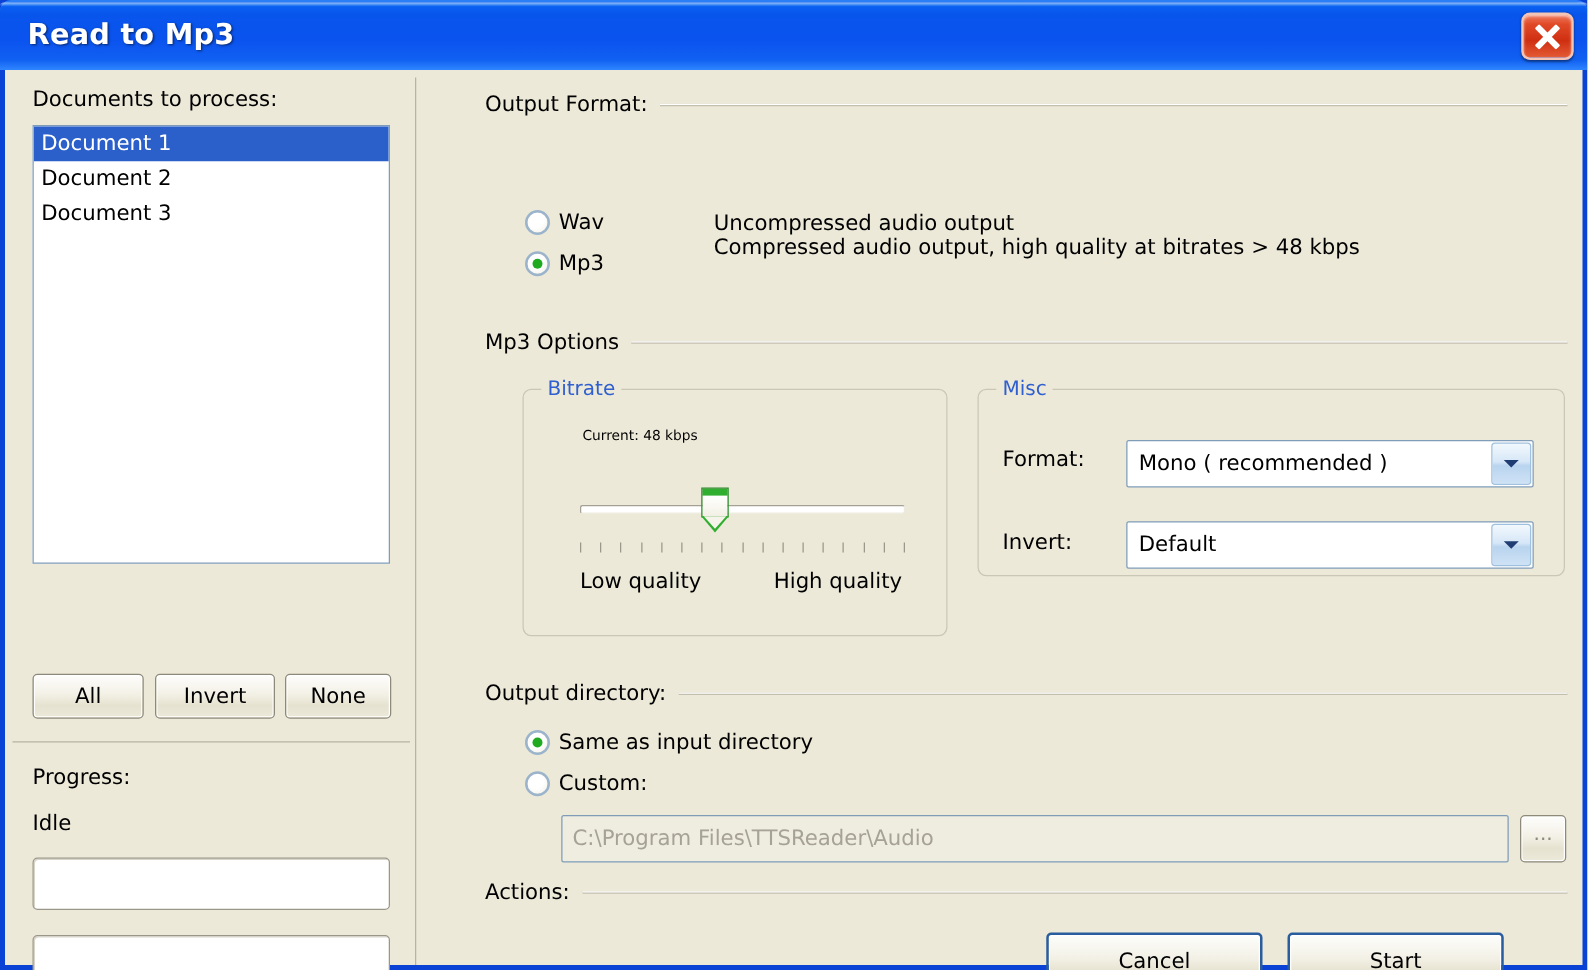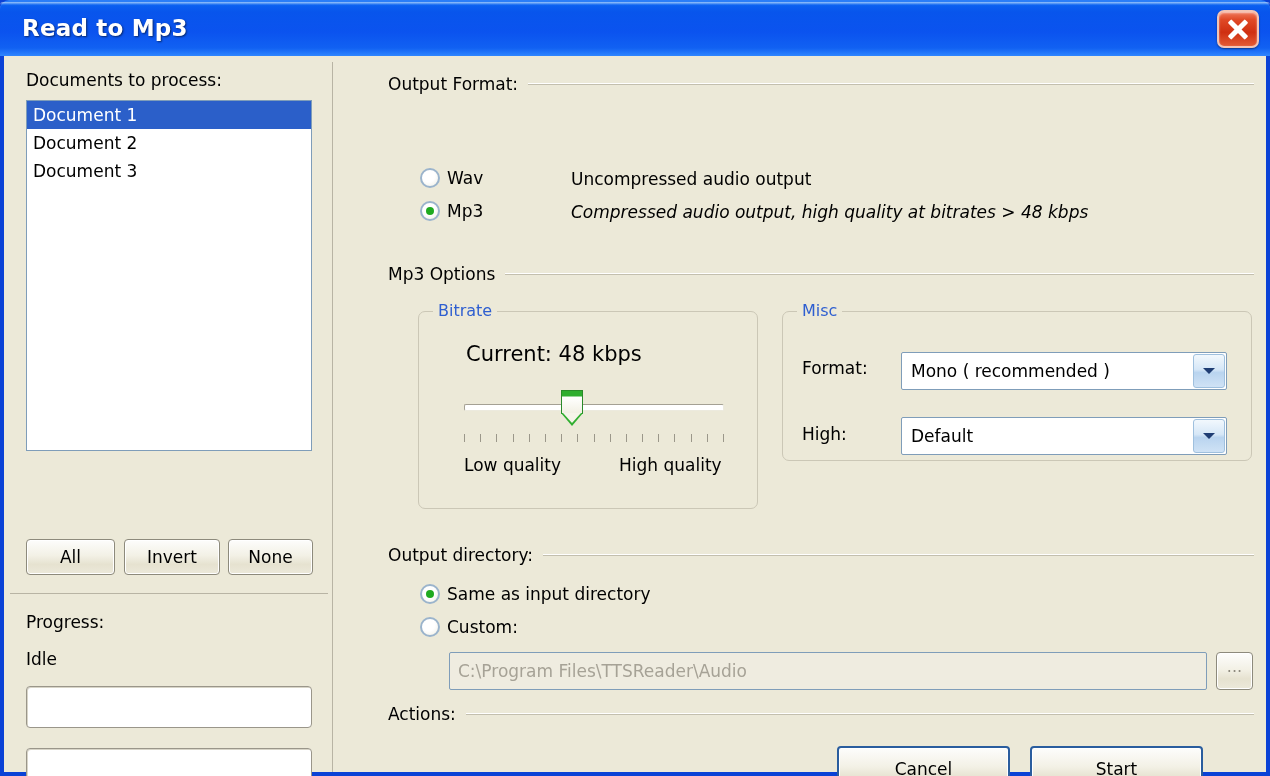--- a/index.html
+++ b/index.html
@@ -226,21 +226,21 @@
   }
   .radio-desc {
     position: absolute;
     font-size: 17px;
     color: #000;
     white-space: nowrap;
   }
   #radio-wav  { left: 416px; top: 112px; }
   #radio-mp3  { left: 416px; top: 145px; }
   #desc-wav   { left: 567px; top: 113px; }
-  #desc-mp3   { left: 567px; top: 146px; font-style: italic; }
+  #desc-mp3   { left: 567px; top: 132px; }
 
   
   .groupbox {
     position: absolute;
     border: 1px solid #cbc7b6;
     border-radius: 7px;
     box-sizing: border-box;
     background: transparent;
   }
   .groupbox > .gb-title {
@@ -253,21 +253,21 @@
     color: #2f5fd0;
     font-weight: normal;
     white-space: nowrap;
   }
   #gb-bitrate { left: 414px; top: 255px; width: 340px; height: 198px; }
   #gb-misc    { left: 778px; top: 255px; width: 470px; height: 150px; }
 
   #bitrate-current {
     position: absolute;
     left: 47px; top: 30px;
-    font-size: 21px;
+    font-size: 11px;
     color: #000;
     white-space: nowrap;
   }
 
   
   #slider-wrap {
     position: absolute;
     left: 45px;
     top: 78px;
     width: 260px;
@@ -539,21 +539,21 @@
     </div>
 
     <div class="combo-label" id="label-format">Format:</div>
     <div class="combo" id="combo-format">
       <span class="combo-value">Mono ( recommended )</span>
       <span class="combo-arrow">
         <span class="chev"></span>
       </span>
     </div>
 
-    <div class="combo-label" id="label-favor">High:</div>
+    <div class="combo-label" id="label-favor">Invert:</div>
     <div class="combo" id="combo-favor">
       <span class="combo-value">Default</span>
       <span class="combo-arrow">
         <span class="chev"></span>
       </span>
     </div>
 
     <div class="section" id="sect-output-dir">
       <span class="sect-label">Output directory:</span>
       <span class="rule"></span>

